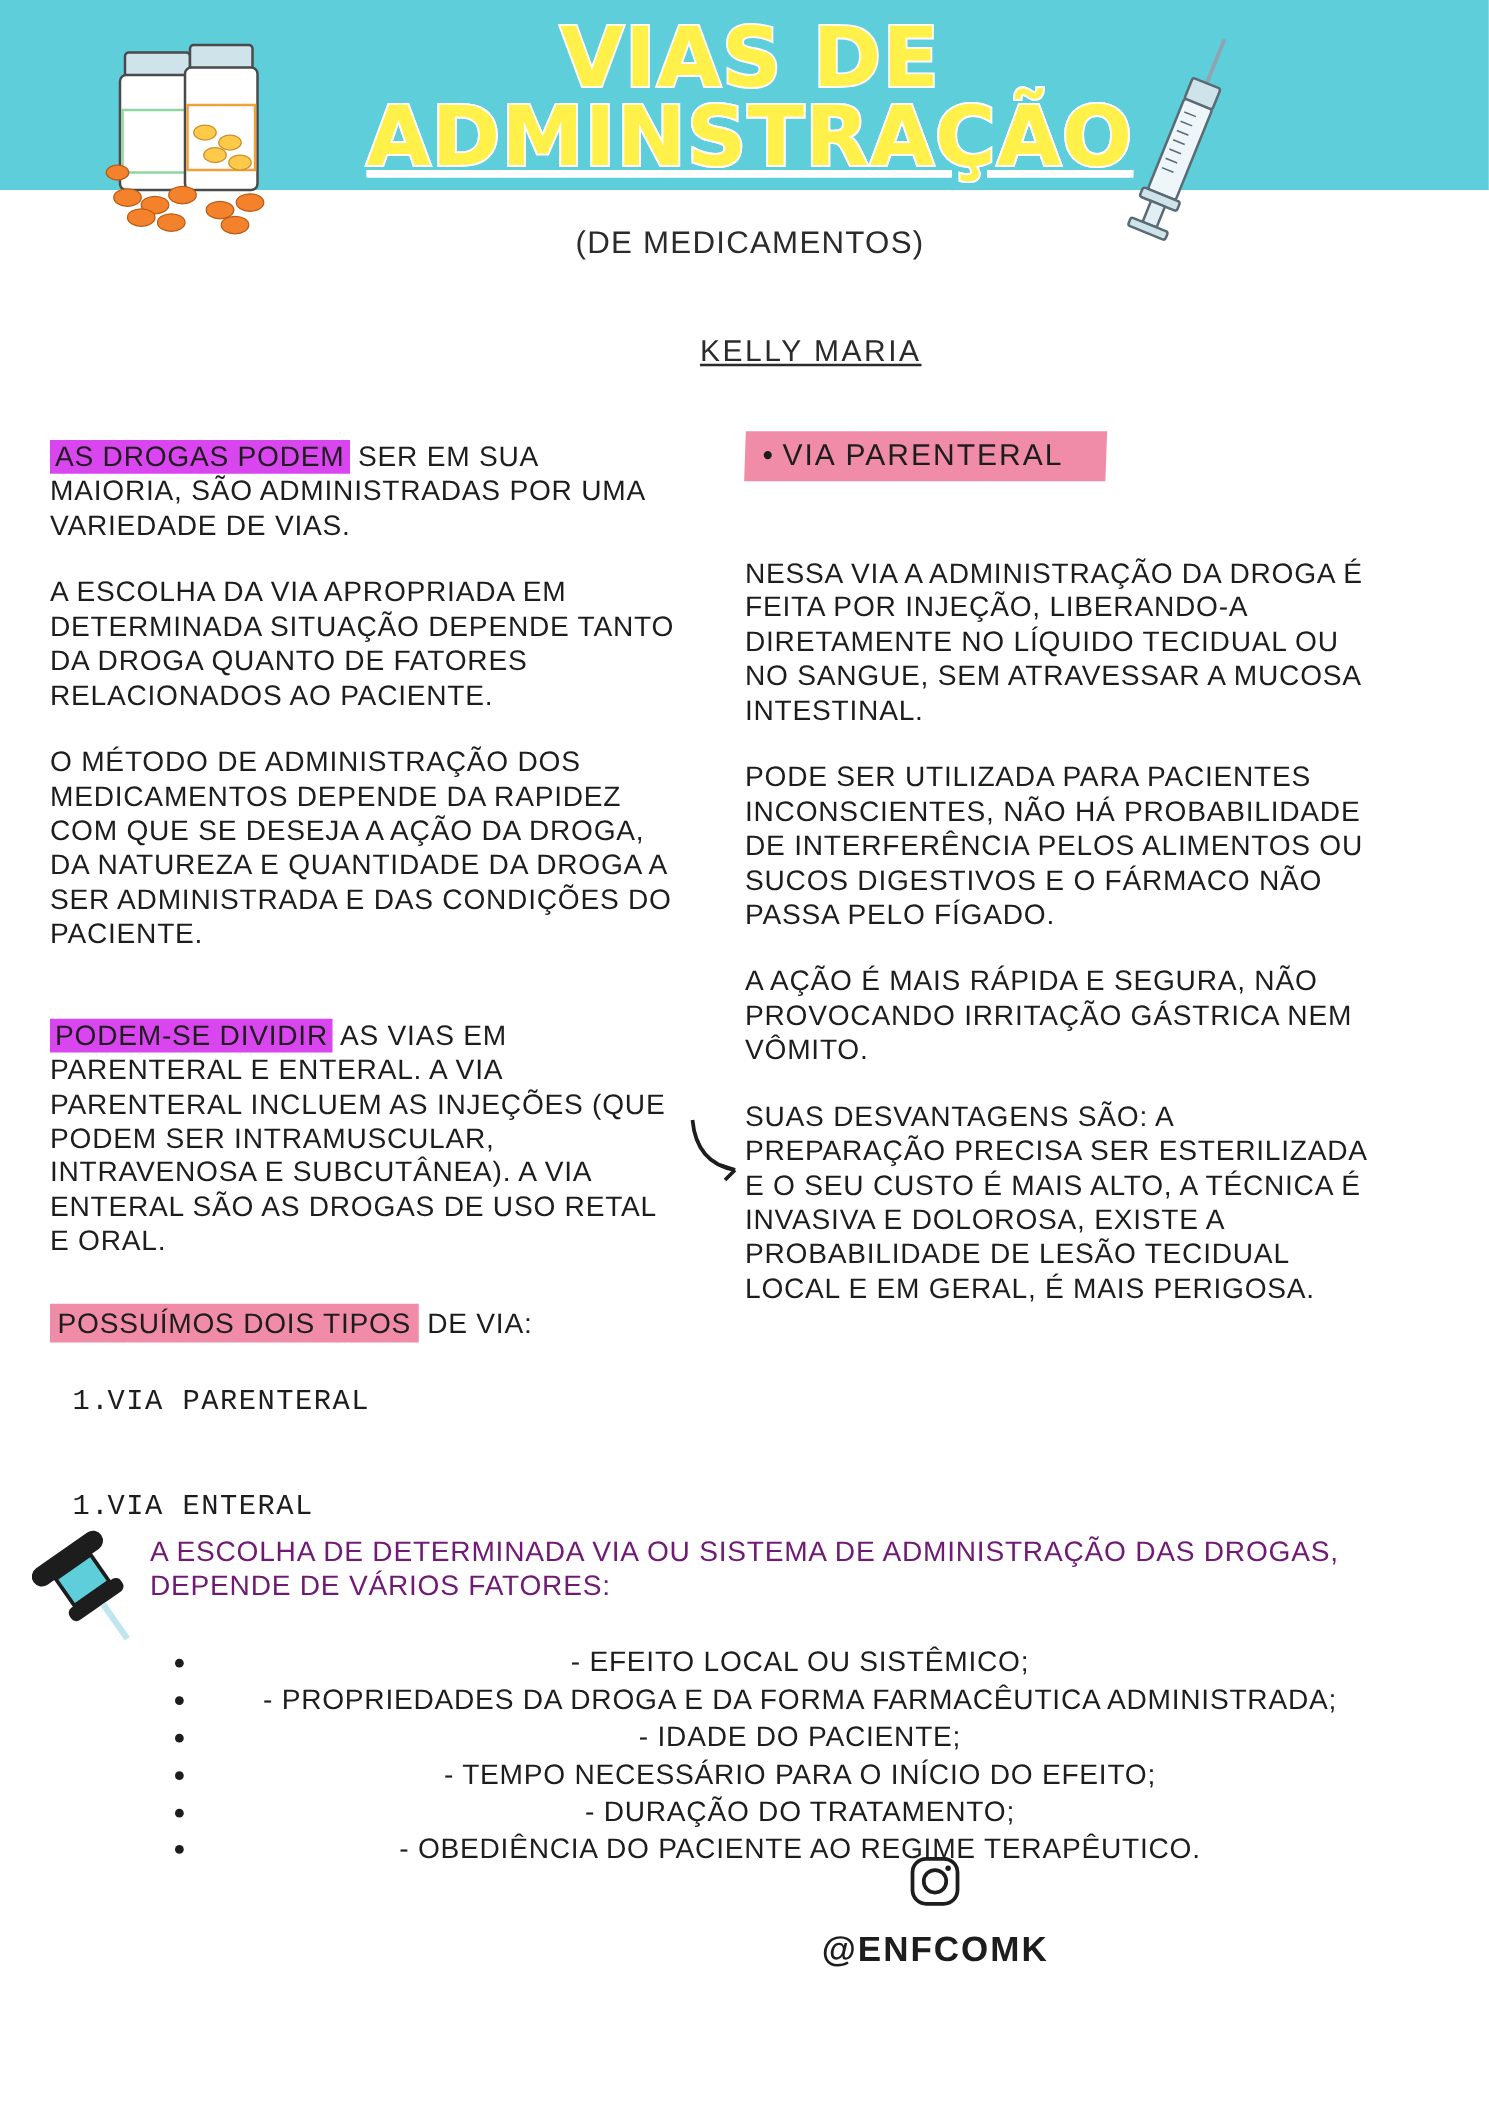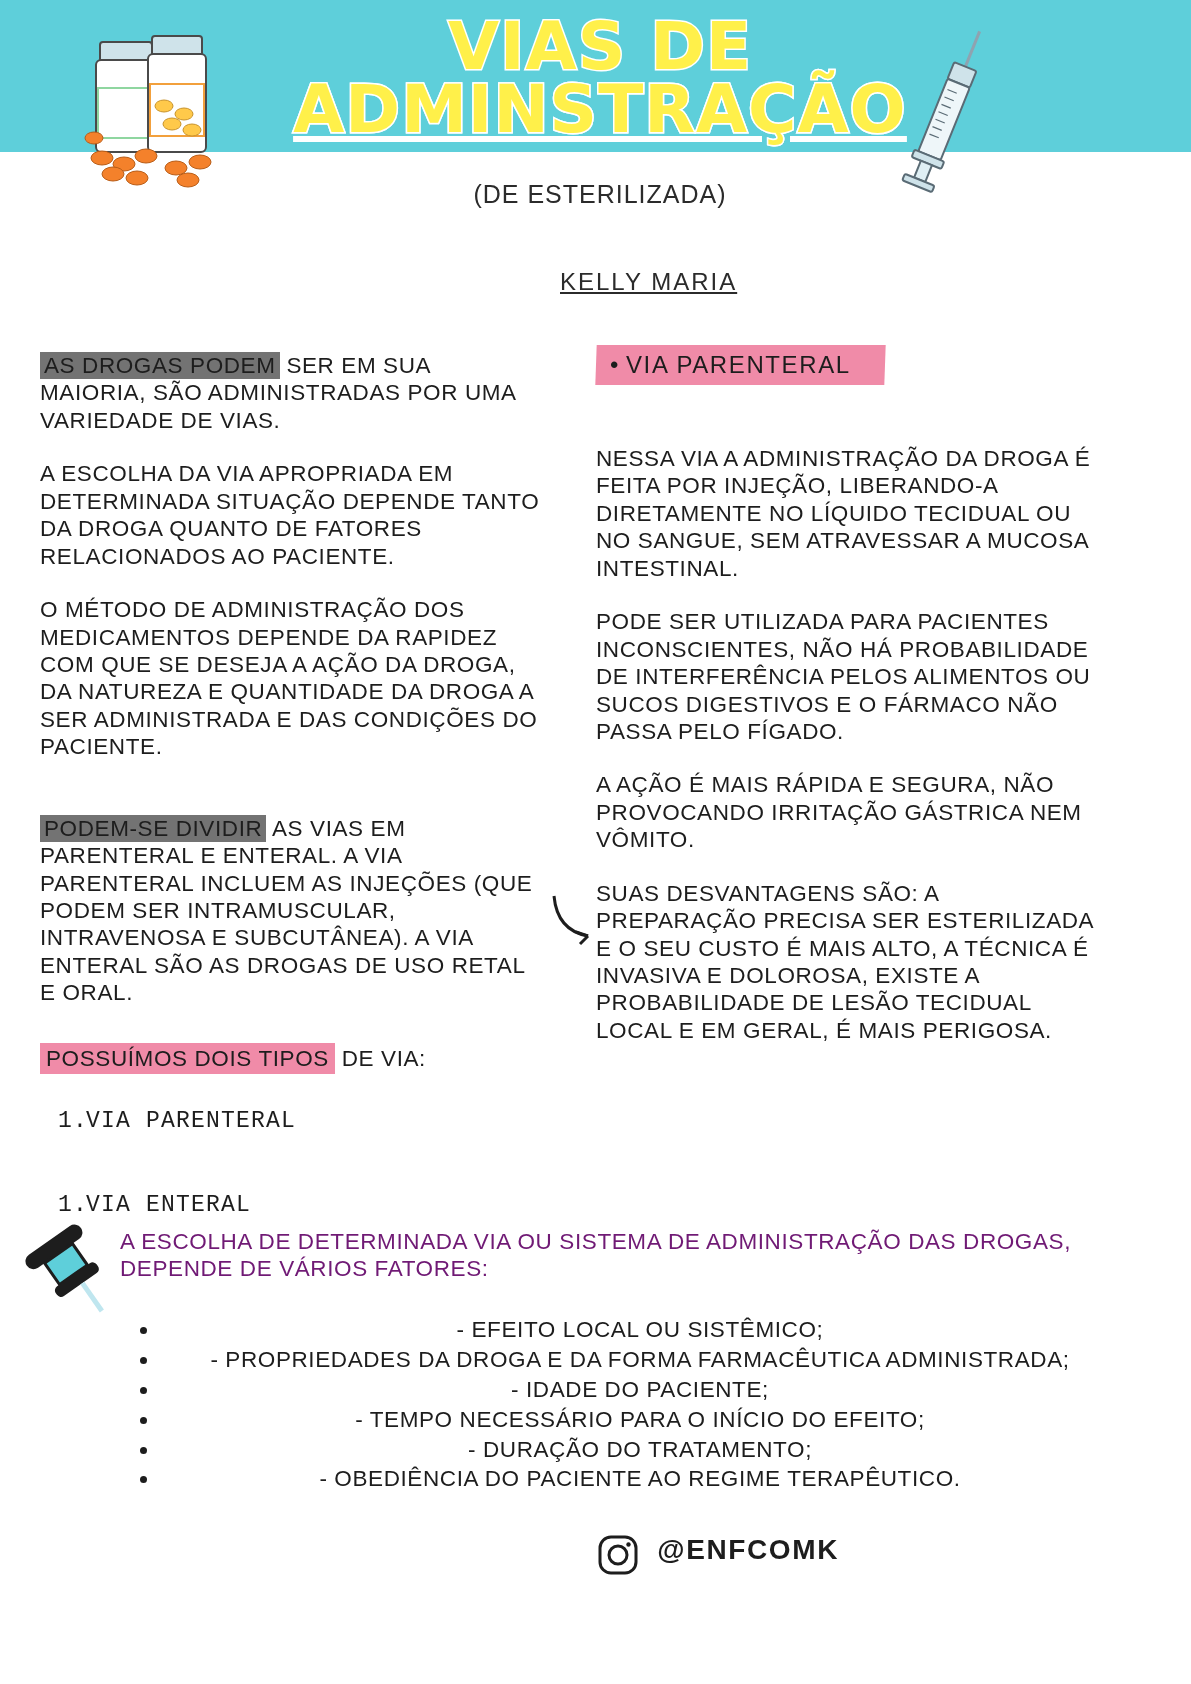--- a/index.html
+++ b/index.html
@@ -114,21 +114,21 @@
   }
   p.body {
     margin: 0 0 26px 0;
     font-size: 22.5px;
     line-height: 1.22;
     letter-spacing: 0.6px;
     color: #1d1d1d;
     text-transform: uppercase;
   }
   .hl {
-    background: #737373;
+    background: #d946ef;
     padding: 1px 4px;
   }
   .hl-bar {
     display: inline-block;
     background: #F08BA8;
     padding: 2px 6px;
   }
 
   
   .pink-banner {
@@ -204,22 +204,23 @@
     text-transform: uppercase;
     margin-bottom: 2px;
   }
 
   
   .footer {
     position: absolute;
     right: 150px;
     bottom: 108px;
     display: flex;
-    align-items: flex-start;
+    align-items: center;
     gap: 18px;
+    flex-direction: column;
   }
   .handle {
     font-size: 28px;
     letter-spacing: 1.6px;
     color: #1d1d1d;
     font-weight: bold;
   }
 
   
   .arrow {
@@ -282,21 +283,21 @@
       <rect x="62" y="140" width="32" height="8" rx="2" fill="#cfe3ea" stroke="#5a6b75" stroke-width="2"></rect>
       <rect x="72" y="148" width="12" height="18" fill="#dfeff4" stroke="#5a6b75" stroke-width="2"></rect>
       <rect x="62" y="166" width="32" height="7" rx="2" fill="#cfe3ea" stroke="#5a6b75" stroke-width="2"></rect>
     </g>
   </svg>
 
   <div class="title-block">
     <div class="title-line">VIAS DE</div>
     <div class="title-line l2">ADMINSTRAÇÃO</div>
   </div>
-  <div class="subtitle">(DE ESTERILIZADA)</div>
+  <div class="subtitle">(DE MEDICAMENTOS)</div>
   <div class="author">KELLY MARIA</div>
 
   <div class="col-left">
     <p class="body">
       <span class="hl">AS DROGAS PODEM</span><span> SER EM SUA MAIORIA, SÃO ADMINISTRADAS POR UMA VARIEDADE DE VIAS.</span>
     </p>
     <p class="body">A ESCOLHA DA VIA APROPRIADA EM DETERMINADA SITUAÇÃO DEPENDE TANTO DA DROGA QUANTO DE FATORES RELACIONADOS AO PACIENTE.</p>
     <p class="body">O MÉTODO DE ADMINISTRAÇÃO DOS MEDICAMENTOS DEPENDE DA RAPIDEZ COM QUE SE DESEJA A AÇÃO DA DROGA, DA NATUREZA E QUANTIDADE DA DROGA A SER ADMINISTRADA E DAS CONDIÇÕES DO PACIENTE.</p>
     <div style="height:28px"></div>
     <p class="body">

